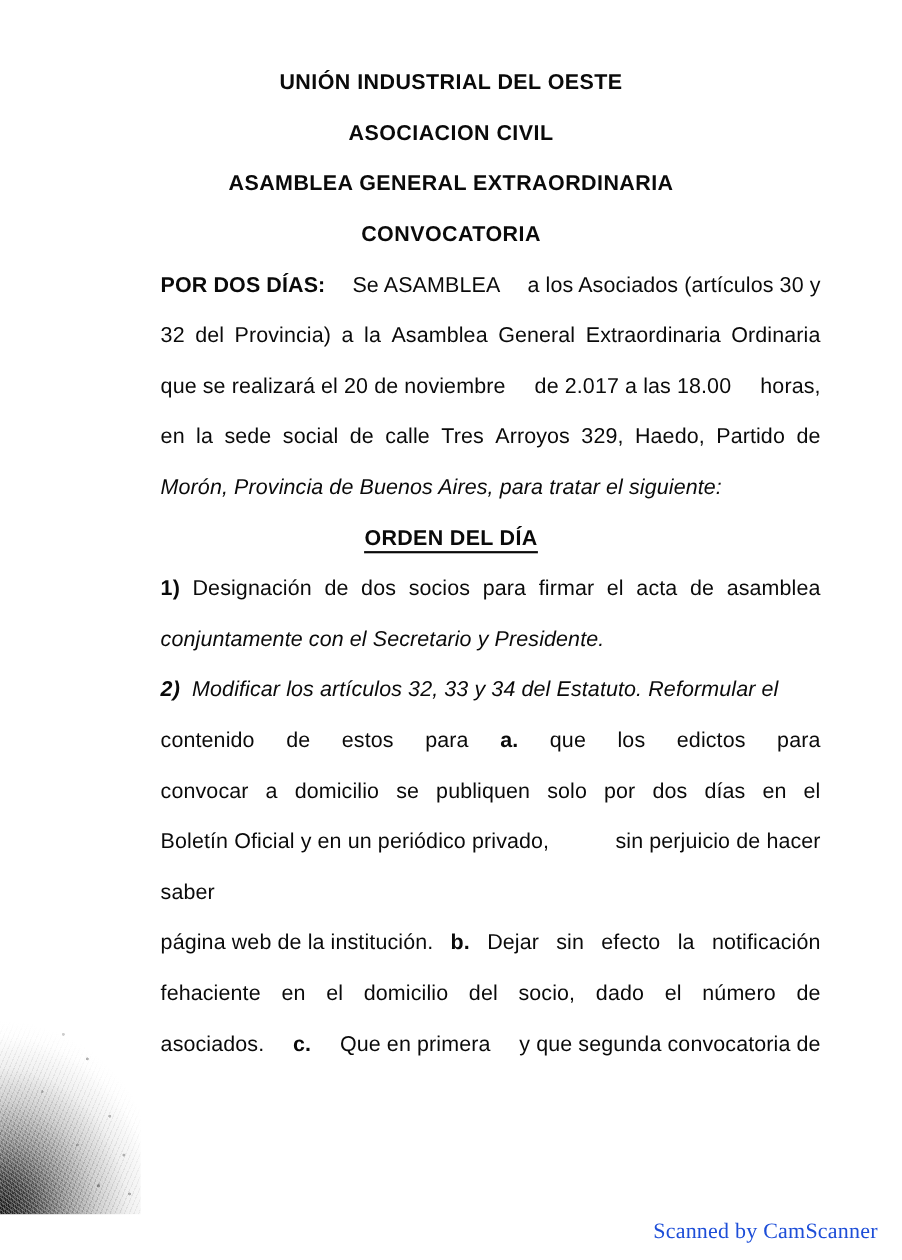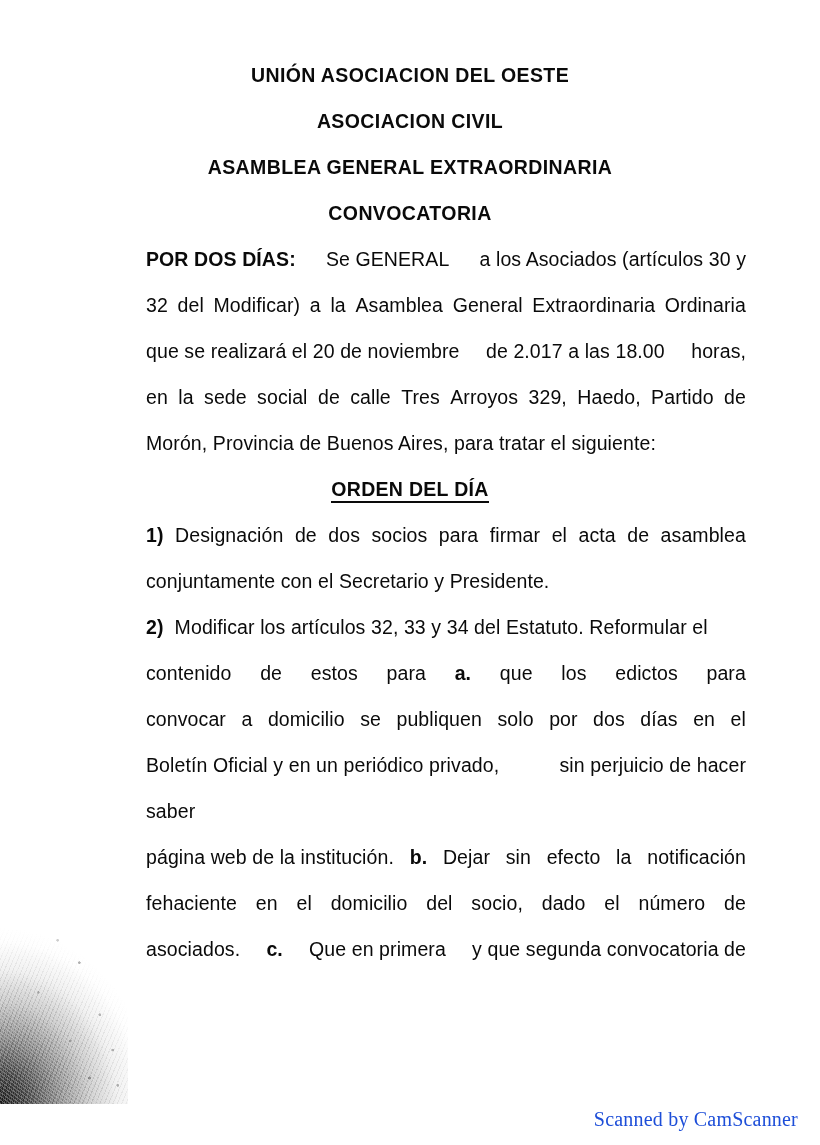--- a/index.html
+++ b/index.html
@@ -61,21 +61,21 @@
     white-space: nowrap;
     letter-spacing: 0.1px;
   }
   
   .line.just {
     display: flex;
     justify-content: space-between;
     white-space: nowrap;
   }
   .line.just > span { display: inline-block; }
-  .line.left { text-align: left; }
+  .line.left { text-align: left; font-style: italic; }
   .b { font-weight: bold; }
 
   
   .section-heading {
     position: absolute;
     left: 0;
     top: 466px;
     width: 820px;
     text-align: center;
     height: 46px;
@@ -160,38 +160,38 @@
     letter-spacing: 0.2px;
     white-space: nowrap;
   }
 </style>
 </head>
 <body>
 
 <div class="page">
 
   <div class="header-block">
-    <div class="header-line">UNIÓN ASOCIACION DEL OESTE</div>
+    <div class="header-line">UNIÓN INDUSTRIAL DEL OESTE</div>
     <div class="header-line">ASOCIACION CIVIL</div>
     <div class="header-line">ASAMBLEA GENERAL EXTRAORDINARIA</div>
     <div class="header-line">CONVOCATORIA</div>
   </div>
 
   <div class="body-block">
 
     <div class="para">
       <div class="line just">
         <span class="b">POR DOS DÍAS:</span>
-        <span>Se GENERAL</span>
+        <span>Se ASAMBLEA</span>
         <span>a los Asociados (artículos 30 y</span>
       </div>
       <div class="line just">
         <span>32</span>
         <span>del</span>
-        <span>Modificar)</span>
+        <span>Provincia)</span>
         <span>a</span>
         <span>la</span>
         <span>Asamblea</span>
         <span>General</span>
         <span>Extraordinaria</span>
         <span>Ordinaria</span>
       </div>
       <div class="line just">
         <span>que se realizará el 20 de noviembre</span>
         <span>de 2.017 a las 18.00</span>

